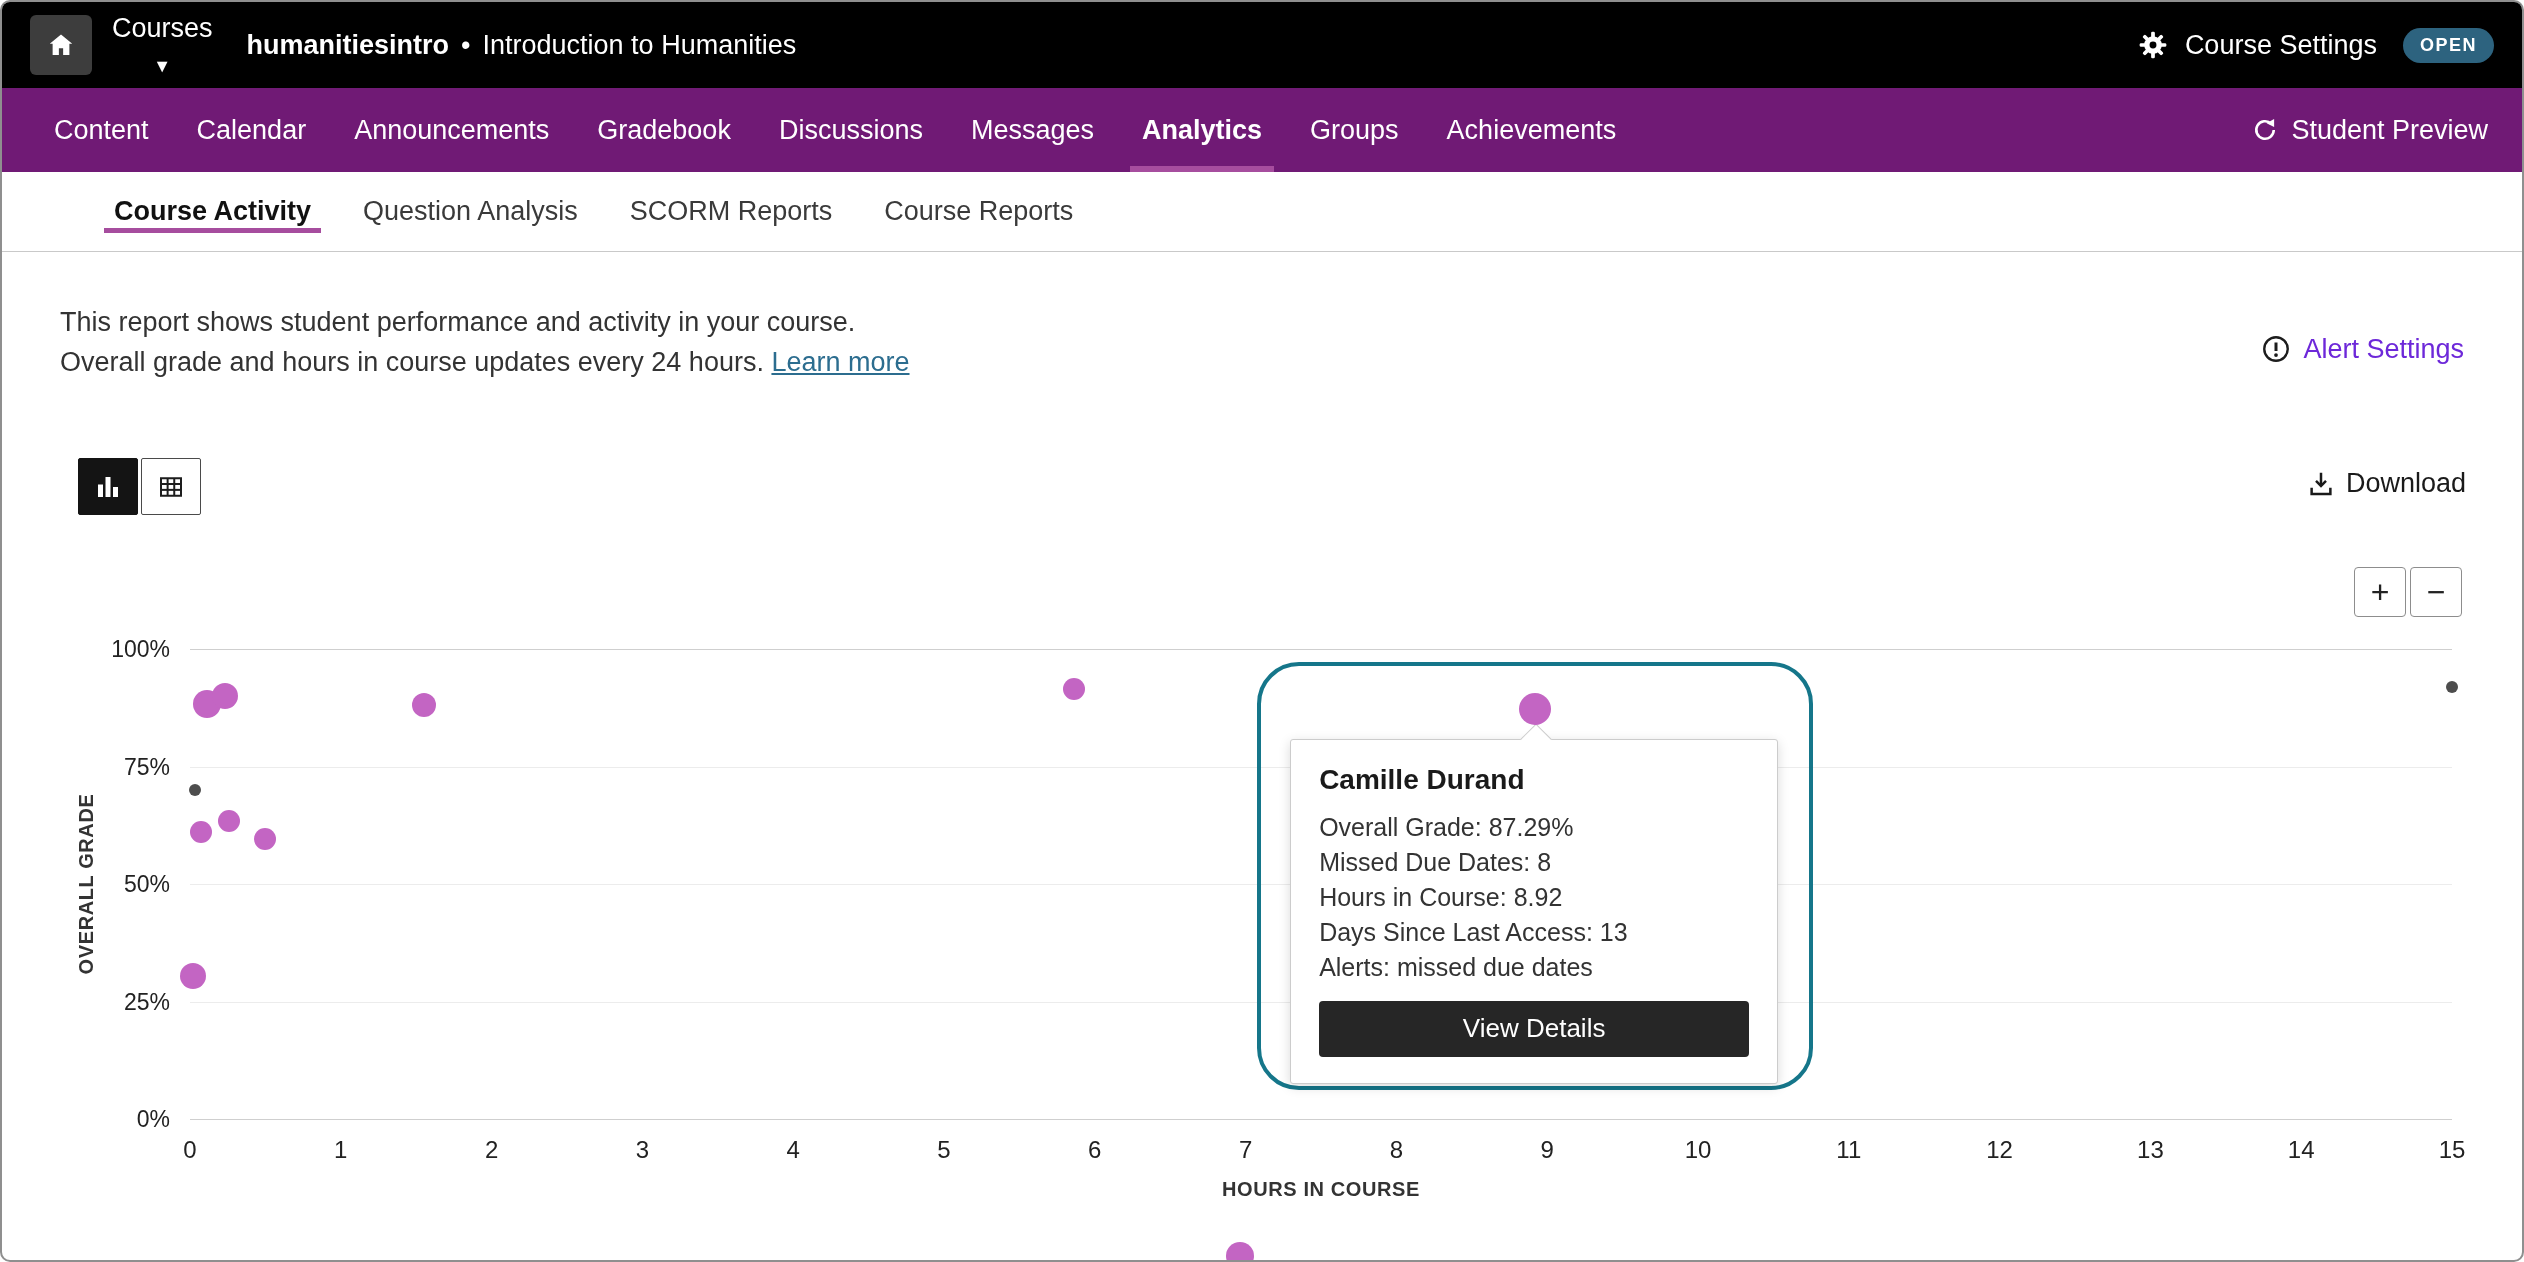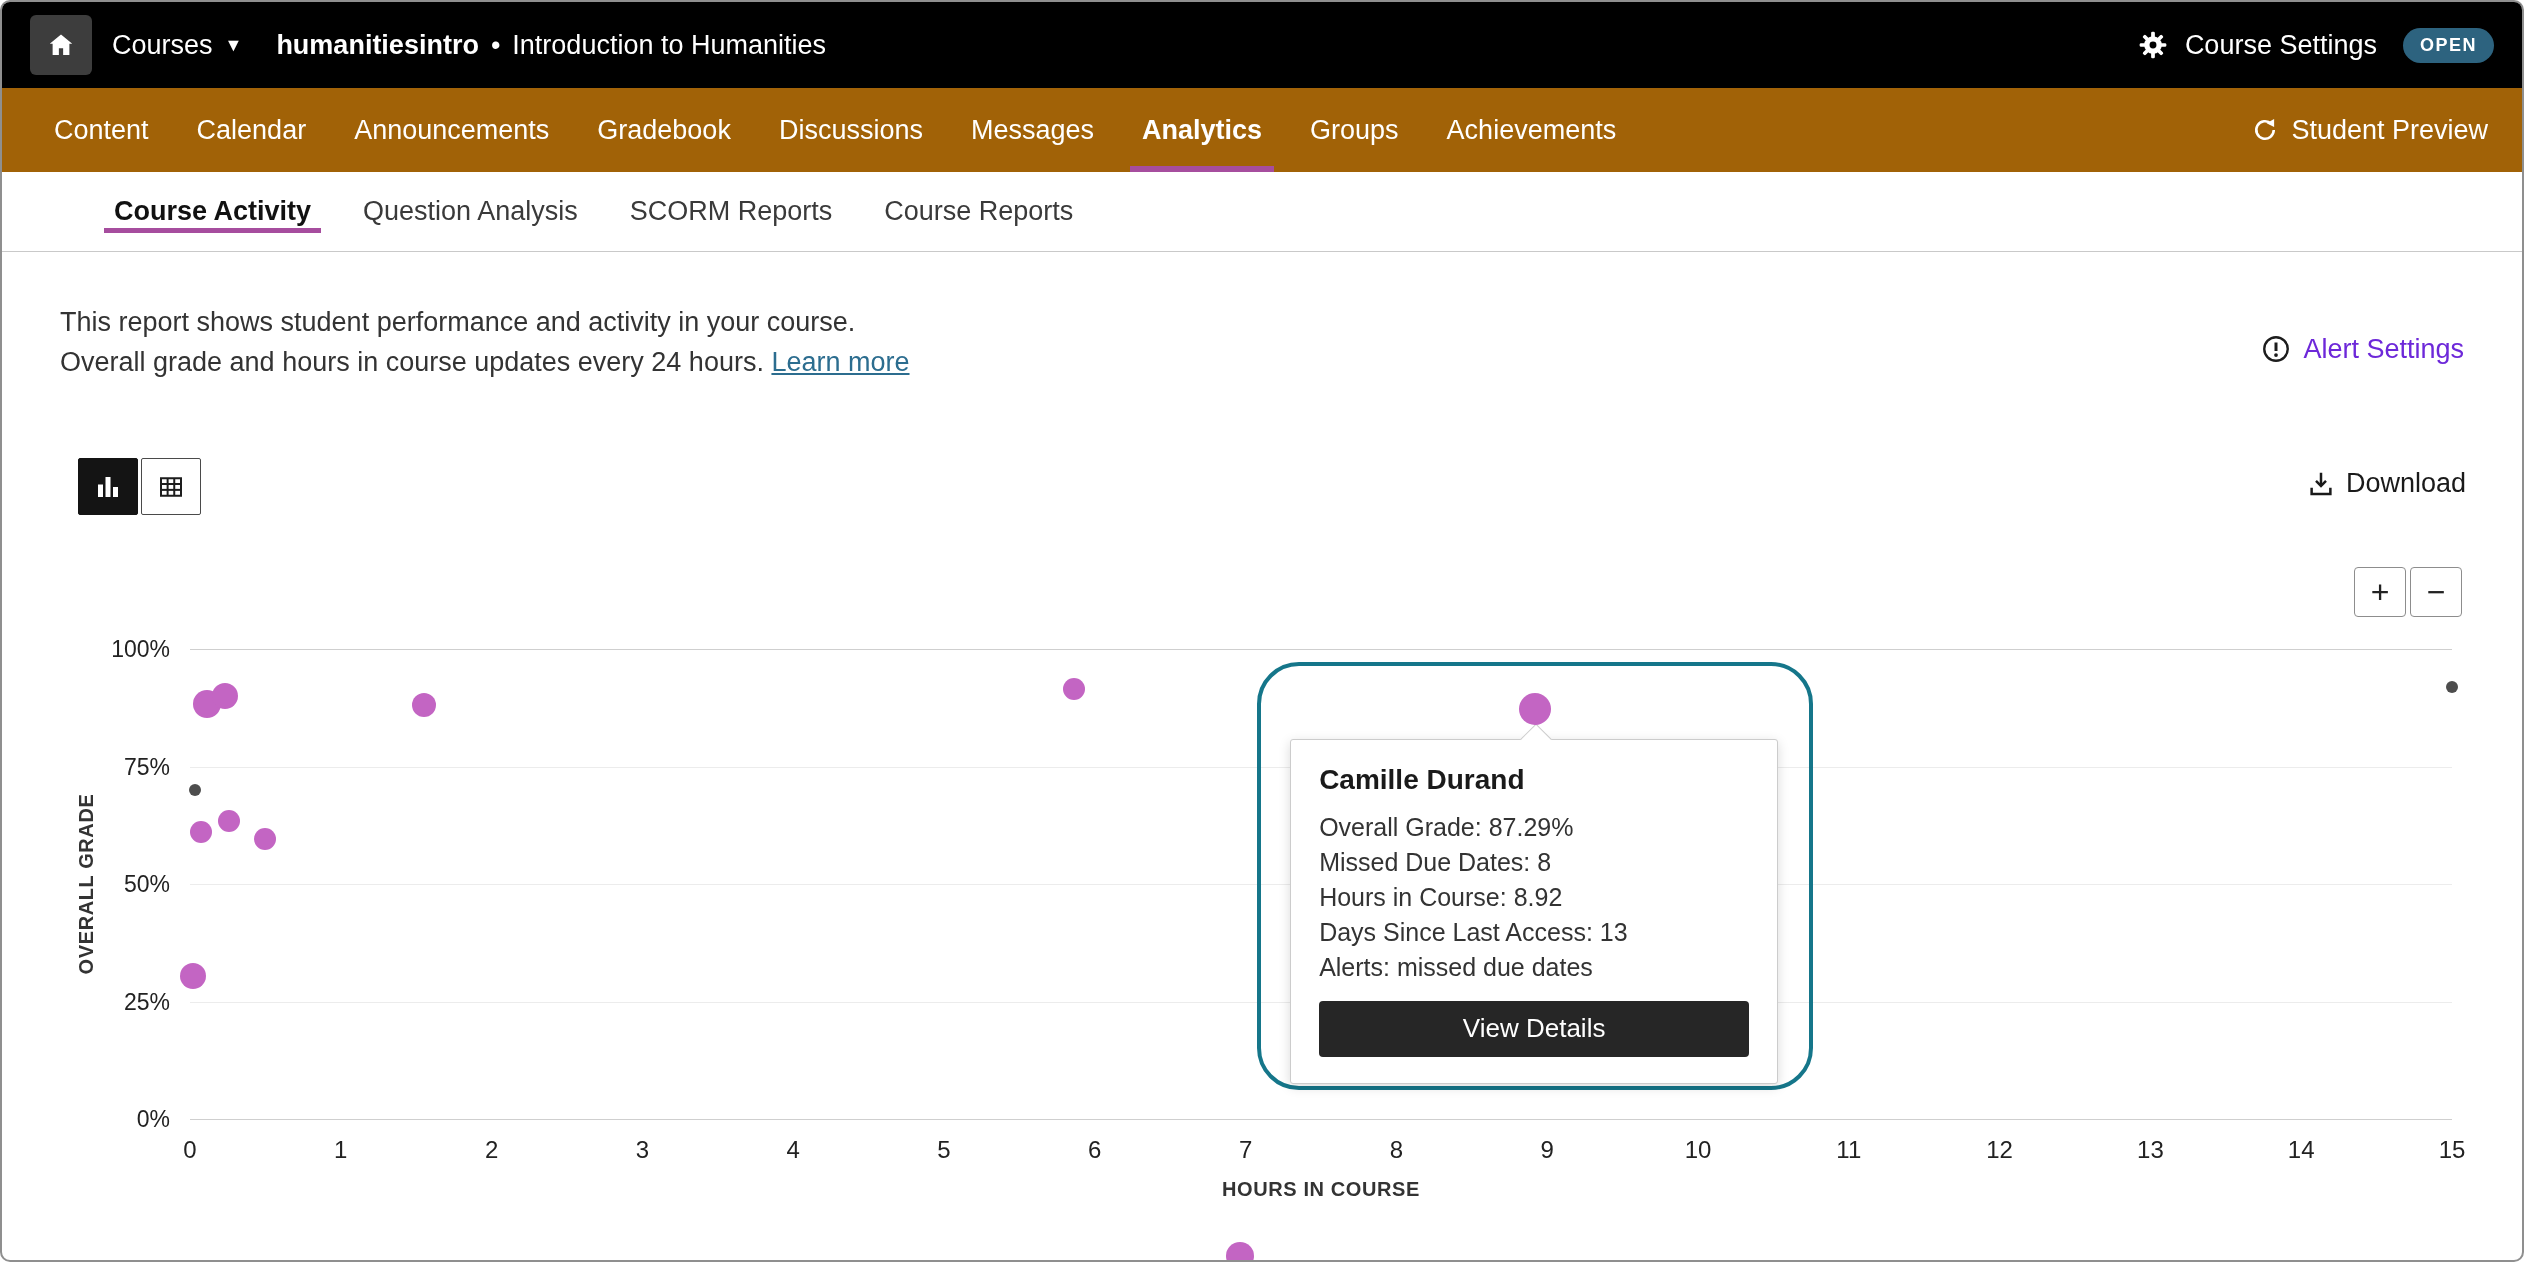--- a/index.html
+++ b/index.html
@@ -5,30 +5,30 @@
   * { margin:0; padding:0; box-sizing:border-box; }
   body { background:#fff; font-family:"Liberation Sans", sans-serif; }
   .page { position:relative; width:2524px; height:1262px; background:#fff; overflow:hidden;
           border:2px solid #8f8f8f; border-radius:10px; }
 
   
   .topbar { position:absolute; top:0; left:0; right:0; height:86px; background:#000;
             display:flex; align-items:center; padding:0 28px; color:#fff; }
   .home-btn { width:62px; height:60px; background:#3d3d3d; border-radius:6px;
               display:flex; align-items:center; justify-content:center; cursor:pointer; }
-  .courses-menu { display:flex; align-items:center; gap:12px; font-size:27px; margin-left:20px; cursor:pointer; }
+  .courses-menu { display:flex; align-items:center; gap:12px; font-size:27px; margin-left:20px; cursor:pointer;flex-direction:column; }
   .caret { font-size:18px; }
   .course-name { margin-left:34px; font-size:27px; display:flex; gap:12px; align-items:center; }
   .course-id { font-weight:bold; }
   .topbar-right { margin-left:auto; display:flex; align-items:center; gap:16px; font-size:27px; }
   .open-badge { background:#2d637f; color:#fff; font-size:18px; font-weight:bold; letter-spacing:1.5px;
                 padding:7px 17px; border-radius:18px; margin-left:10px; cursor:pointer; }
 
   
-  .navbar { position:absolute; top:86px; left:0; right:0; height:84px; background:#a16207;
+  .navbar { position:absolute; top:86px; left:0; right:0; height:84px; background:#701a75;
             display:flex; align-items:stretch; padding:0 34px 0 40px; color:#fff; }
   .nav-tabs { display:flex; gap:24px; }
   .nav-tab { display:flex; align-items:center; padding:6px 12px 0; font-size:27px;
              border-bottom:6px solid transparent; cursor:pointer; white-space:nowrap; }
   .nav-tab.active { font-weight:bold; border-bottom-color:#a64d9e; }
   .student-preview { margin-left:auto; display:flex; align-items:center; gap:12px; font-size:27px; cursor:pointer; }
 
   
   .subnav { position:absolute; top:170px; left:0; right:0; height:80px; background:#fff;
             border-bottom:1px solid #c9c9c9; display:flex; align-items:center; padding-left:108px; gap:44px; }

